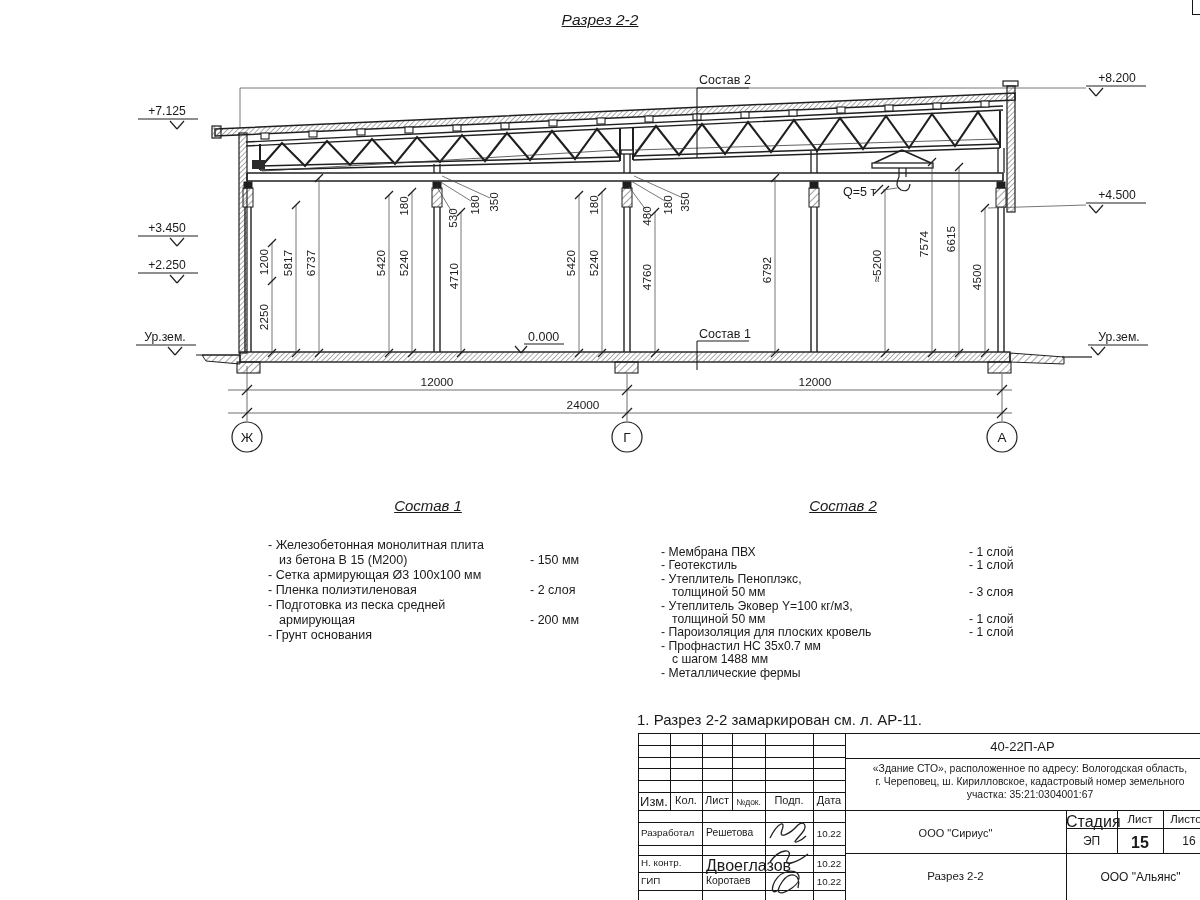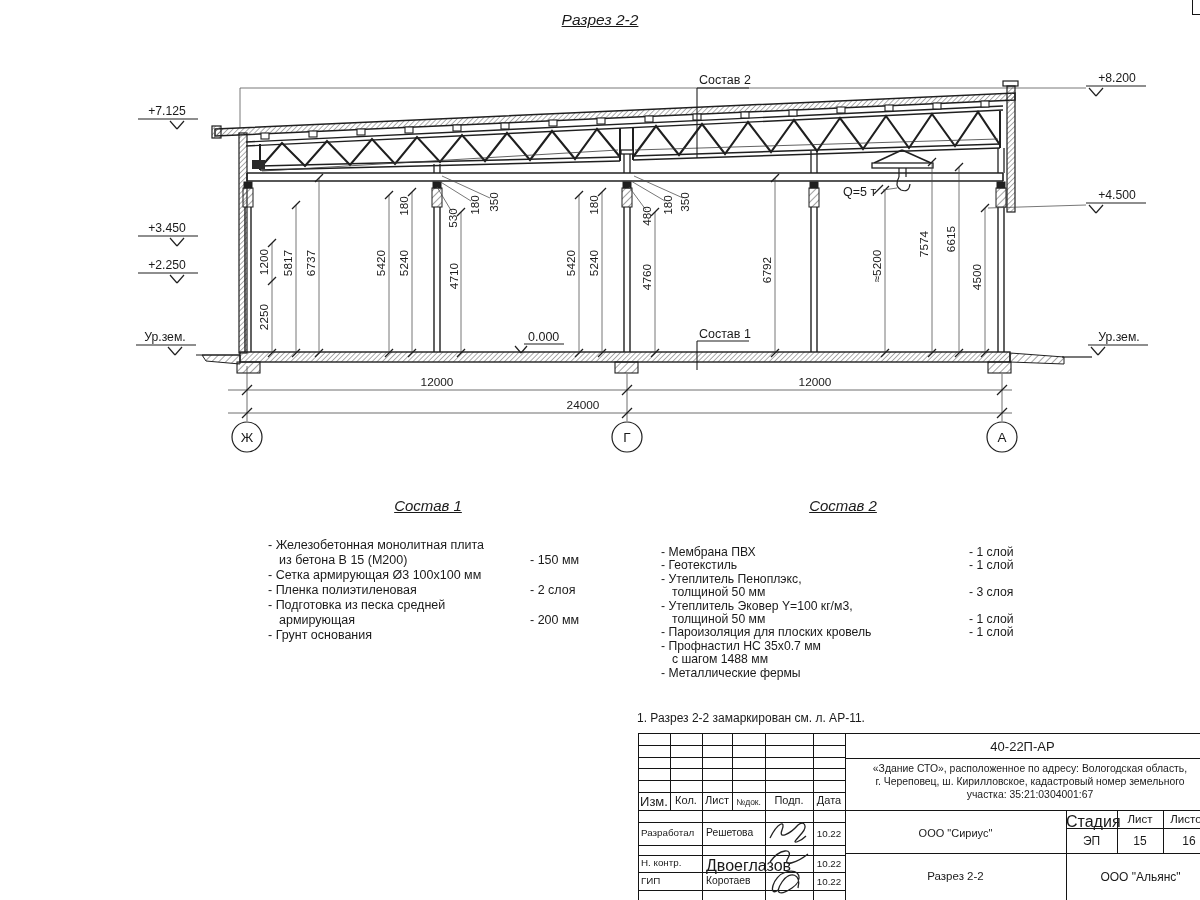--- a/index.html
+++ b/index.html
@@ -9,21 +9,21 @@
   .abs{position:absolute;}
   .page-title{font-style:italic;font-size:15.5px;text-align:center;text-decoration:underline;}
   .sec-head{font-style:italic;font-size:15px;text-align:center;text-decoration:underline;}
   .list{font-size:12.5px;line-height:15px;white-space:nowrap;}
   .list2{font-size:12.2px;line-height:13.4px;white-space:nowrap;}
   .li{position:relative;}
   .li .t{display:inline-block;}
   .li .t.ind{padding-left:11px;}
   .list .v{position:absolute;left:262px;top:0;}
   .list2 .v{position:absolute;left:288px;top:0;margin-left:20px;}
-  .note{font-size:12px;white-space:nowrap;}
+  .note{font-size:15px;white-space:nowrap;}
   .hl{position:absolute;background:#141414;height:1.4px;}
   .vl{position:absolute;background:#141414;width:1.4px;}
   .tbt{position:absolute;white-space:nowrap;}
   .c{text-align:center;}
   svg text{fill:#1a1a1a;}
   .dim{font-size:11.8px;}
   .lbl{font-size:12.5px;}
   .ele{font-size:12.2px;}
   .bub{font-size:13.5px;}
 </style>
@@ -425,21 +425,21 @@
 
     <div class="tbt c" style="left:845px;top:739px;width:355px;font-size:13px;">40-22П-АР</div>
     <div class="tbt c" style="left:845px;top:763px;width:370px;font-size:10.4px;">«Здание СТО», расположенное по адресу: Вологодская область,</div>
     <div class="tbt c" style="left:845px;top:776px;width:370px;font-size:10.4px;">г. Череповец, ш. Кирилловское, кадастровый номер земельного</div>
     <div class="tbt c" style="left:845px;top:789px;width:370px;font-size:10.4px;">участка: 35:21:0304001:67</div>
 
     <div class="tbt c" style="left:1066px;top:813px;width:51px;font-size:16px;">Стадия</div>
     <div class="tbt c" style="left:1117px;top:813px;width:46px;font-size:11.5px;">Лист</div>
     <div class="tbt c" style="left:1163px;top:813px;width:52px;font-size:11.5px;">Листов</div>
     <div class="tbt c" style="left:1066px;top:834px;width:51px;font-size:12px;">ЭП</div>
-    <div class="tbt c" style="left:1117px;top:834px;width:46px;font-size:12px;">15</div>
+    <div class="tbt c" style="left:1117px;top:834px;width:46px;font-size:16px;font-weight:bold;">15</div>
     <div class="tbt c" style="left:1163px;top:834px;width:52px;font-size:12px;">16</div>
 
     <div class="tbt c" style="left:845px;top:827px;width:221px;font-size:11px;">ООО "Сириус"</div>
     <div class="tbt c" style="left:845px;top:870px;width:221px;font-size:11.5px;">Разрез 2-2</div>
     <div class="tbt c" style="left:1066px;top:870px;width:149px;font-size:12px;">ООО "Альянс"</div>
   </div>
 
 </div>
 
 </body></html>

